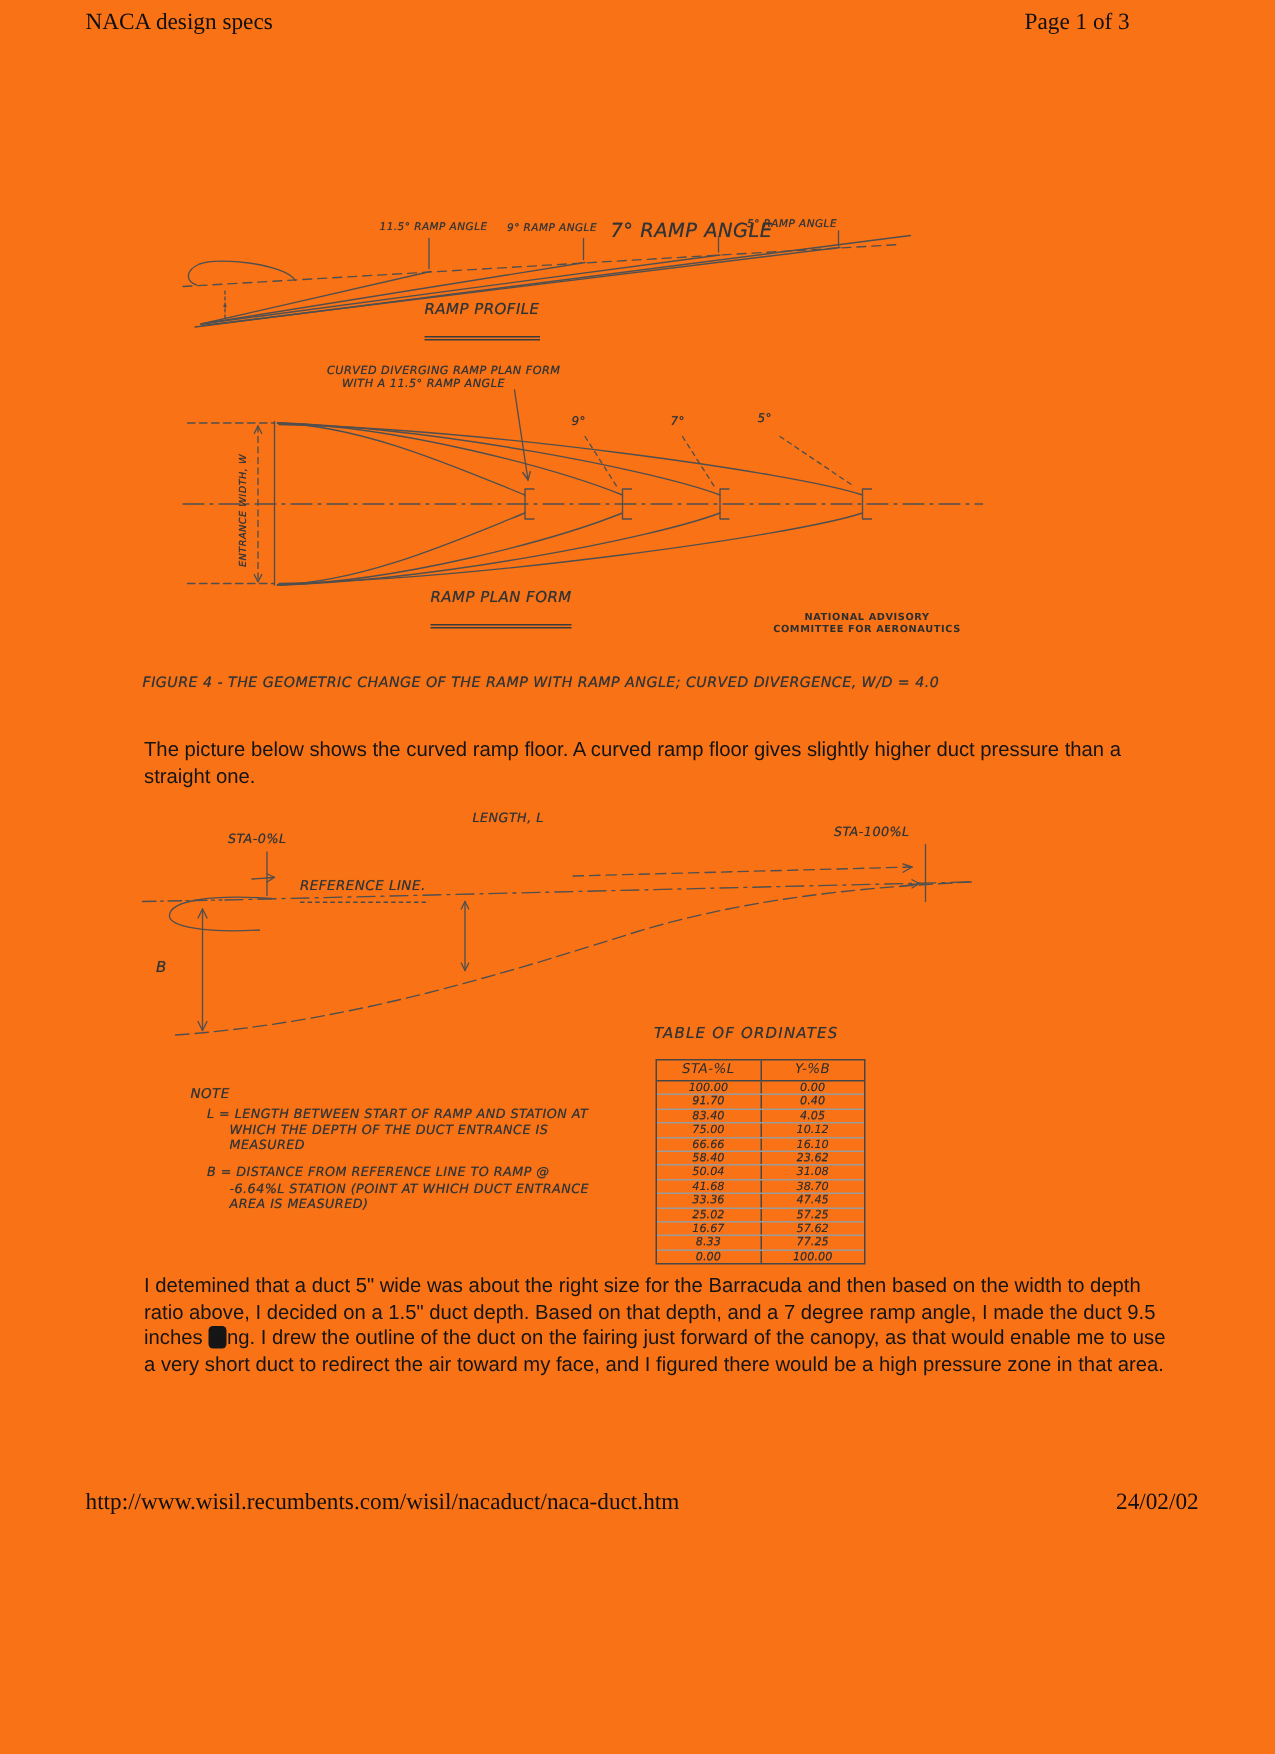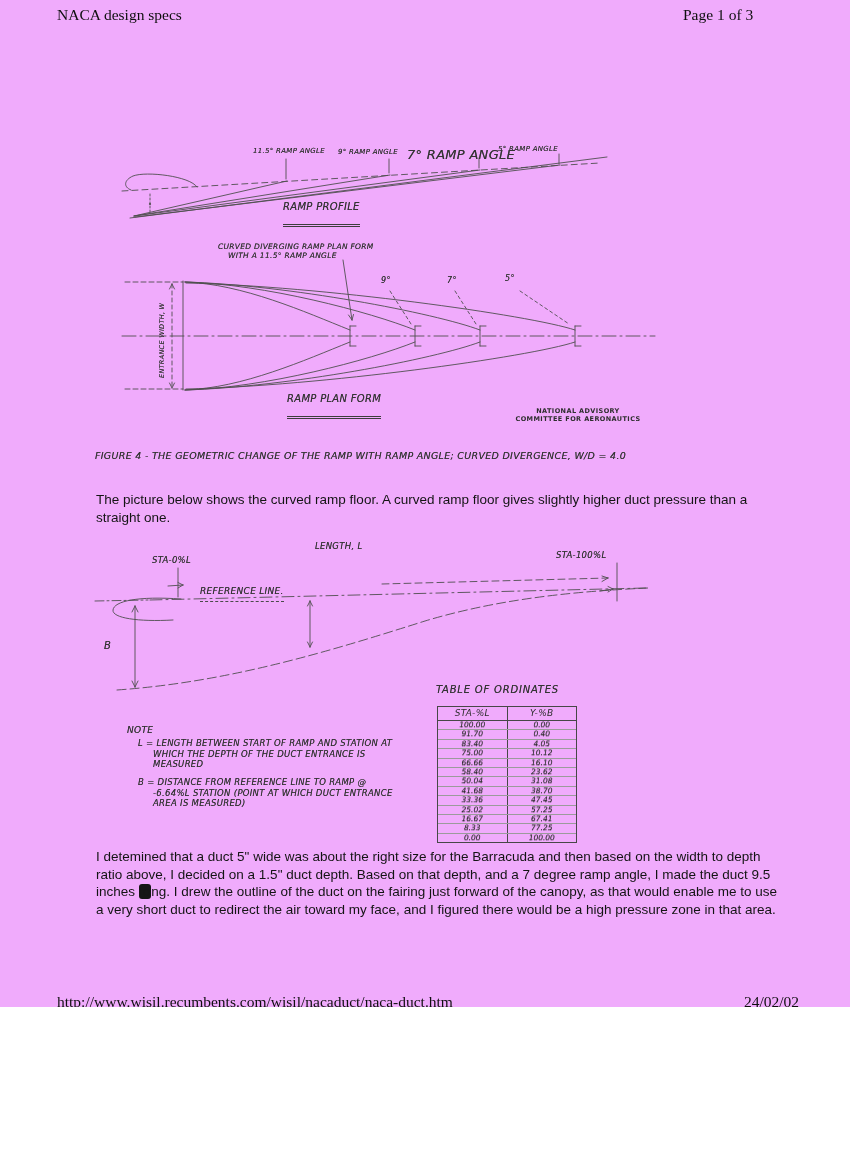--- a/index.html
+++ b/index.html
@@ -1,16 +1,16 @@
 <!DOCTYPE html>
 <html><head>
 <meta charset="utf-8">
 <style>
   html,body{margin:0;padding:0;background:#ffffff;}
-  .page{position:relative;width:850px;height:1007px;background:#f0abfc;overflow:hidden;
+  .page{position:relative;width:850px;height:1169px;background:#f97316;overflow:hidden;
         font-family:"Liberation Sans",sans-serif;color:#161616;}
   .serif{position:absolute;font-family:"Liberation Serif",serif;font-size:15.5px;color:#0f0f0f;white-space:nowrap;}
   .para{position:absolute;font-size:13.5px;line-height:17.6px;color:#141414;
         font-family:"Liberation Sans",sans-serif;text-align:left;}
   .blotch{background:#161616;color:#161616;border-radius:3px;padding:0 1px;}
   .hand{position:absolute;font-family:"DejaVu Sans",sans-serif;font-style:italic;color:#333;
         white-space:nowrap;letter-spacing:.3px;text-shadow:0 0 .5px rgba(60,60,60,.8);}
   .hand-wrap{white-space:normal;}
   .u2{padding-bottom:12px;border-bottom:3px double #3c3c3c;}
   .udash{padding-bottom:5px;border-bottom:1px dashed #4a4a4a;}
@@ -178,21 +178,21 @@
         <div class="ord-row">
           <div class="ord-cell">33.36</div>
           <div class="ord-cell">47.45</div>
         </div>
         <div class="ord-row">
           <div class="ord-cell">25.02</div>
           <div class="ord-cell">57.25</div>
         </div>
         <div class="ord-row">
           <div class="ord-cell">16.67</div>
-          <div class="ord-cell">67.41</div>
+          <div class="ord-cell">57.62</div>
         </div>
         <div class="ord-row">
           <div class="ord-cell">8.33</div>
           <div class="ord-cell">77.25</div>
         </div>
         <div class="ord-row">
           <div class="ord-cell">0.00</div>
           <div class="ord-cell">100.00</div>
         </div>
       </div>

